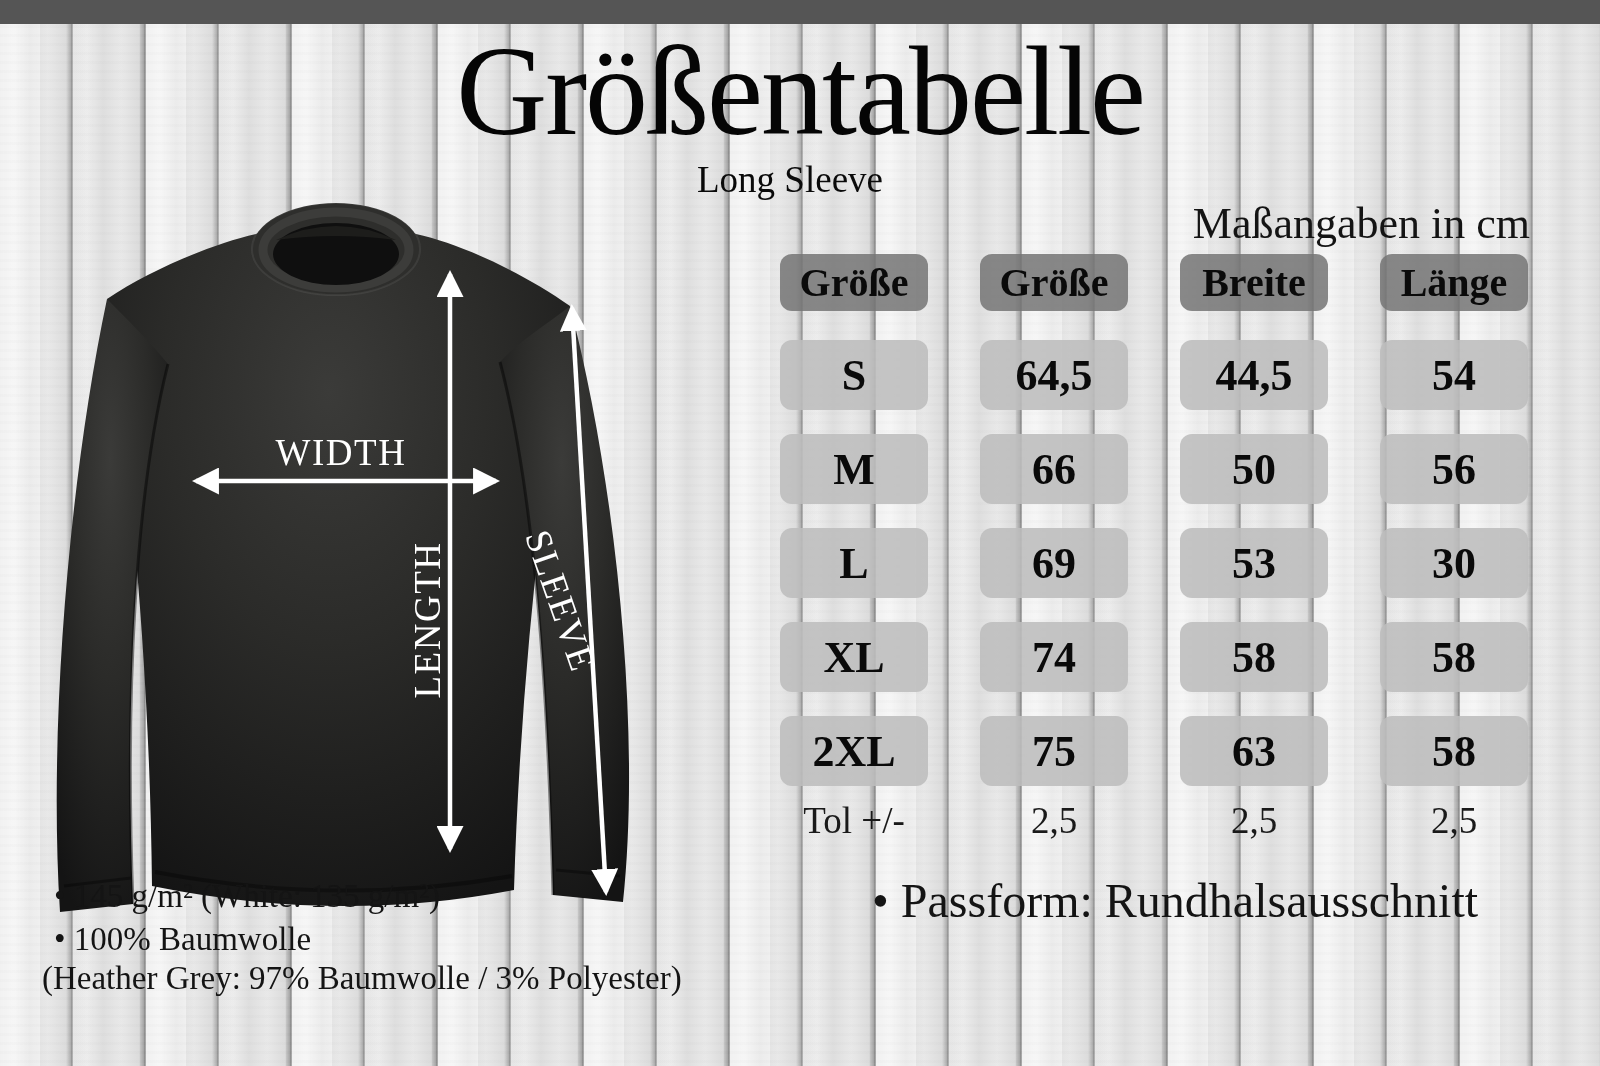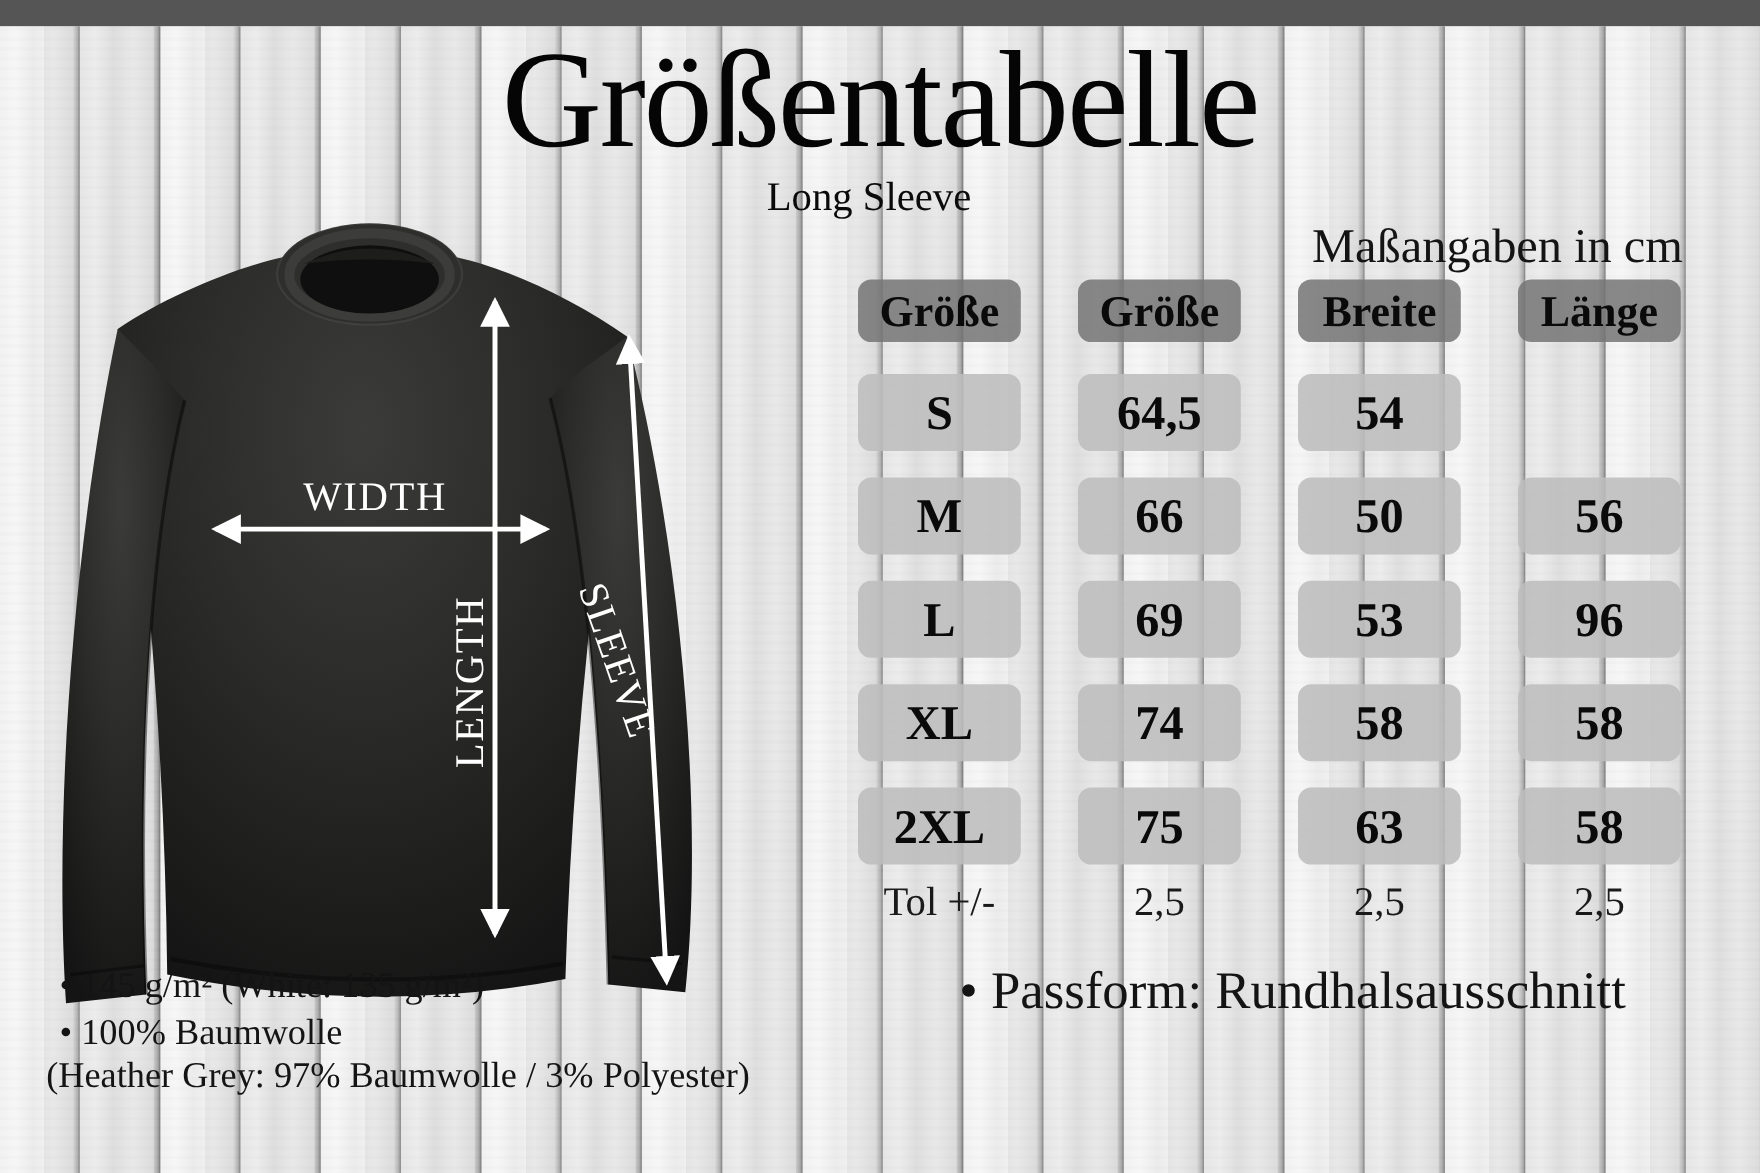--- a/index.html
+++ b/index.html
@@ -112,35 +112,36 @@
     <div class="trow">
       <div class="cell hcell">Größe</div>
       <div class="cell hcell">Größe</div>
       <div class="cell hcell">Breite</div>
       <div class="cell hcell">Länge</div>
     </div>
 
     <div class="trow row-s">
       <div class="cell dcell">S</div>
       <div class="cell dcell">64,5</div>
+      <div class="cell dcell">44,5</div>
       <div class="cell dcell">54</div>
     </div>
 
     <div class="trow row-n">
       <div class="cell dcell">M</div>
       <div class="cell dcell">66</div>
       <div class="cell dcell">50</div>
       <div class="cell dcell">56</div>
     </div>
 
     <div class="trow row-n">
       <div class="cell dcell">L</div>
       <div class="cell dcell">69</div>
       <div class="cell dcell">53</div>
-      <div class="cell dcell">96</div>
+      <div class="cell dcell">30</div>
     </div>
 
     <div class="trow row-n">
       <div class="cell dcell">XL</div>
       <div class="cell dcell">74</div>
       <div class="cell dcell">58</div>
       <div class="cell dcell">58</div>
     </div>
 
     <div class="trow row-n">

